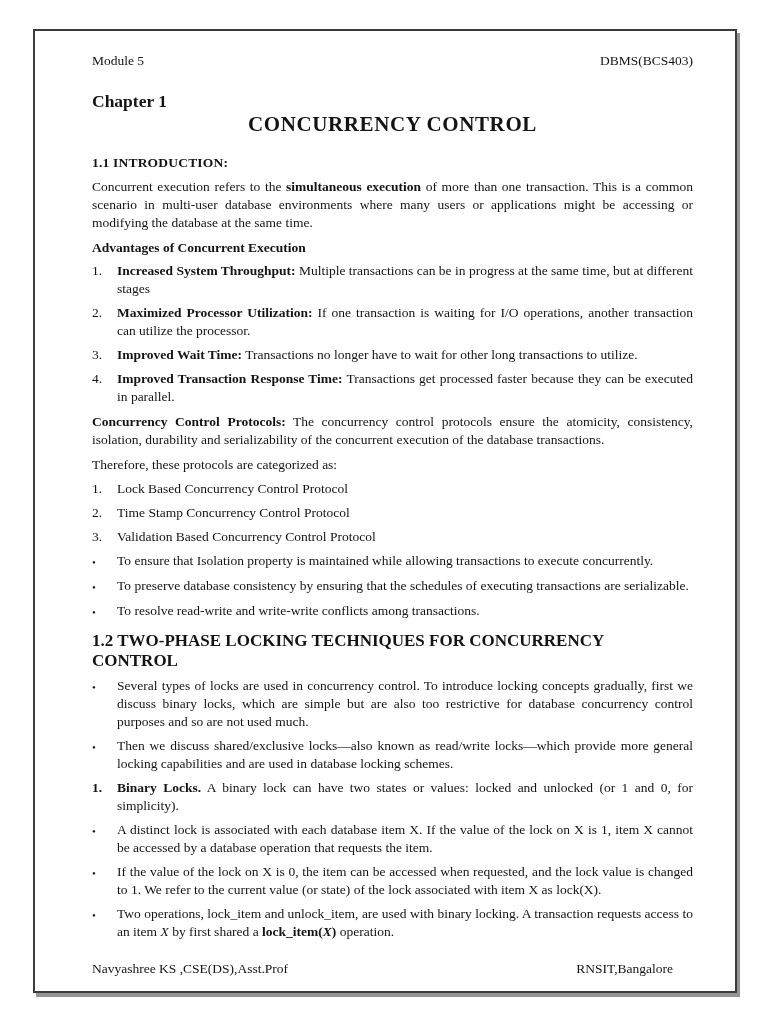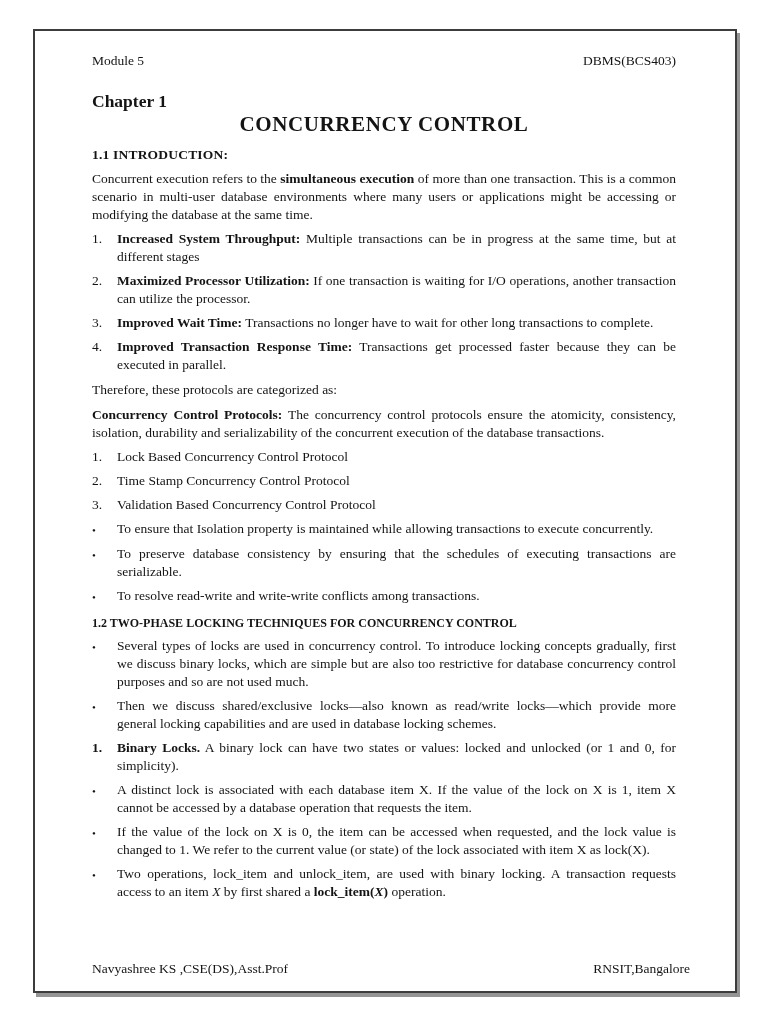--- a/index.html
+++ b/index.html
@@ -16,48 +16,48 @@
     left: 33px; top: 29px;
     width: 704px; height: 964px;
     box-sizing: border-box;
     border: 2px solid #3c3c3c;
     box-shadow: 3px 4px 0 rgba(130,130,130,0.85);
     background: #ffffff;
   }
   .content {
     position: absolute;
     left: 0; top: 0; right: 0; bottom: 0;
-    padding: 22px 59px 0 57px;
+    padding: 22px 42px 0 57px;
   }
   .hdr {
     display: flex;
     justify-content: space-between;
     font-size: 13.5px;
   }
   .chapter {
     margin-top: 22px;
     font-size: 17.5px;
     font-weight: bold;
   }
   .title {
     margin-top: 0;
     text-align: center;
     font-size: 21px;
     font-weight: bold;
     letter-spacing: 0.6px;
   }
   .h11 {
-    margin-top: 10px;
+    margin-top: 18px;
     font-size: 13.5px;
     font-weight: bold;
     letter-spacing: 0.2px;
   }
   .h12 {
     margin-top: 10px;
-    font-size: 12px;
+    font-size: 17px;
     font-weight: bold;
   }
   .subhead {
     margin-top: 8px;
     font-size: 13.5px;
     font-weight: bold;
   }
   .para {
     margin-top: 7px;
     font-size: 13.5px;
@@ -80,21 +80,21 @@
     font-size: 11px;
     padding-top: 1px;
   }
   .btxt {
     flex: 1;
     text-align: justify;
   }
   b.lead { font-weight: bold; }
   .ftr {
     position: absolute;
-    left: 57px; right: 45px; bottom: 14px;
+    left: 57px; right: 62px; bottom: 14px;
     display: flex;
     justify-content: space-between;
     font-size: 13.5px;
     gap: 19px;
   }
   i { font-style: italic; }
 </style>
 </head>
 <body>
 
@@ -107,41 +107,42 @@
     </div>
 
     <div class="chapter">Chapter 1</div>
 
     <div class="title">CONCURRENCY CONTROL</div>
 
     <div class="h11">1.1 INTRODUCTION:</div>
 
     <div class="para"><span>Concurrent execution refers to the </span><b class="lead">simultaneous execution</b><span> of more than one transaction. This is a common scenario in multi-user database environments where many users or applications might be accessing or modifying the database at the same time.</span></div>
 
+    <div class="subhead">Advantages of Concurrent Execution</div>
 
     <div class="row">
       <span class="num plain">1.</span>
       <span class="btxt"><b class="lead">Increased System Throughput:</b><span> Multiple transactions can be in progress at the same time, but at different stages</span></span>
     </div>
     <div class="row">
       <span class="num plain">2.</span>
       <span class="btxt"><b class="lead">Maximized Processor Utilization:</b><span> If one transaction is waiting for I/O operations, another transaction can utilize the processor.</span></span>
     </div>
     <div class="row">
       <span class="num plain">3.</span>
-      <span class="btxt"><b class="lead">Improved Wait Time:</b><span> Transactions no longer have to wait for other long transactions to complete.</span></span>
+      <span class="btxt"><b class="lead">Improved Wait Time:</b><span> Transactions no longer have to wait for other long transactions to utilize.</span></span>
     </div>
     <div class="row">
       <span class="num plain">4.</span>
       <span class="btxt"><b class="lead">Improved Transaction Response Time:</b><span> Transactions get processed faster because they can be executed in parallel.</span></span>
     </div>
 
+    <div class="para"><b class="lead">Concurrency Control Protocols:</b><span> The concurrency control protocols ensure the atomicity, consistency, isolation, durability and serializability of the concurrent execution of the database transactions.</span></div>
+
     <div class="para">Therefore, these protocols are categorized as:</div>
-
-    <div class="para"><b class="lead">Concurrency Control Protocols:</b><span> The concurrency control protocols ensure the atomicity, consistency, isolation, durability and serializability of the concurrent execution of the database transactions.</span></div>
 
     <div class="row">
       <span class="num plain">1.</span>
       <span class="btxt">Lock Based Concurrency Control Protocol</span>
     </div>
     <div class="row">
       <span class="num plain">2.</span>
       <span class="btxt">Time Stamp Concurrency Control Protocol</span>
     </div>
     <div class="row">

